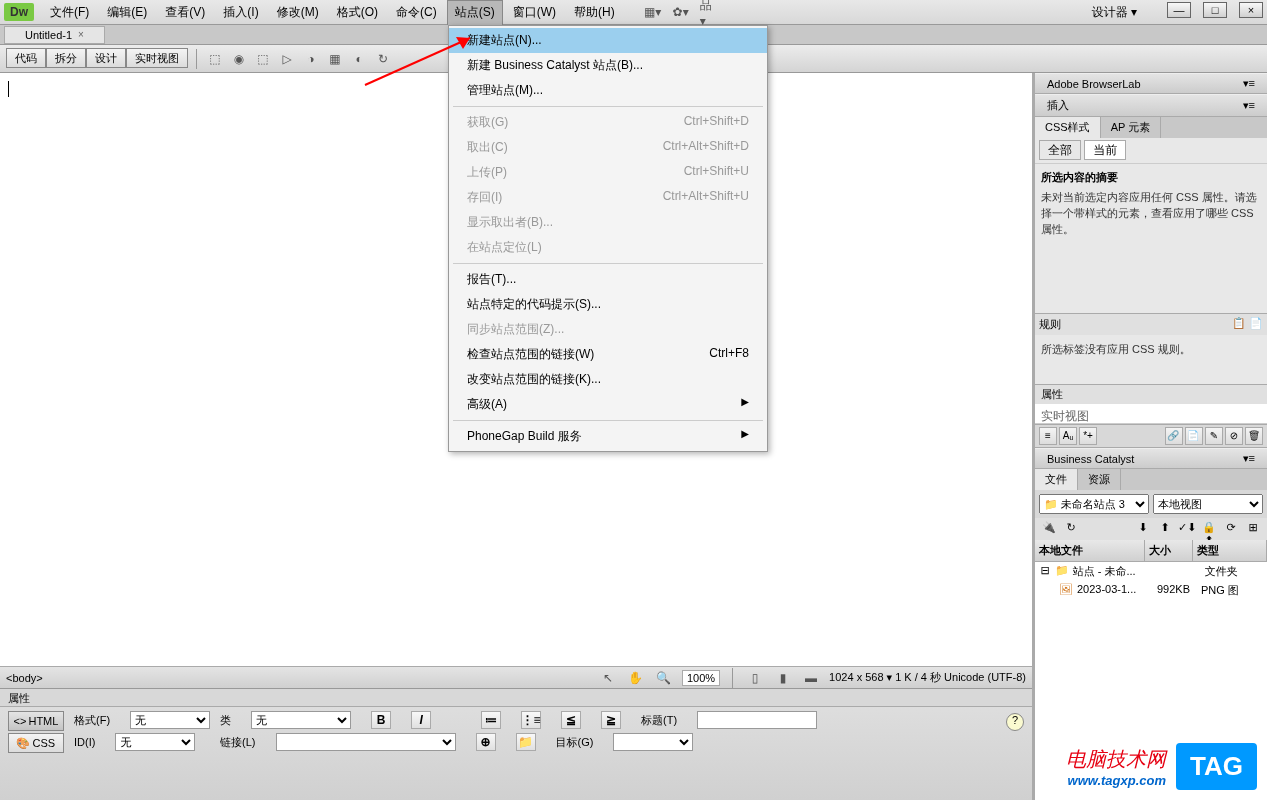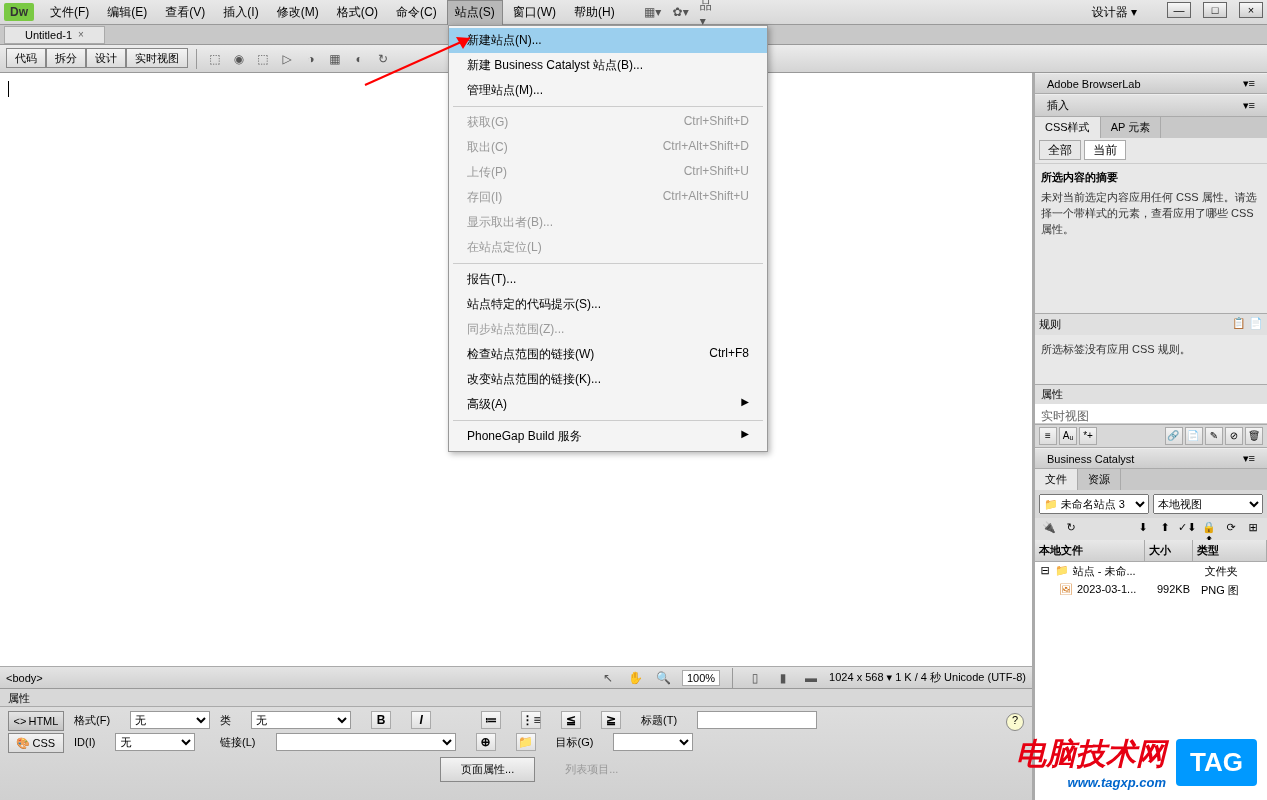--- a/index.html
+++ b/index.html
@@ -67,21 +67,21 @@
 .dd-item { padding: 4px 18px; font-size: 12px; display: flex; justify-content: space-between; cursor: pointer; }
 .dd-item.highlight { background: #9bcfee; }
 .dd-item.disabled { color: #999; }
 .dd-sep { height: 1px; background: #ccc; margin: 3px 4px; }
 .dd-item .arrow { font-size: 10px; }
 .arrow-svg { position: absolute; top: 30px; left: 360px; z-index: 200; pointer-events: none; }
 .arrow-svg line { stroke: #ff0000; stroke-width: 2; }
 .arrow-svg polygon { fill: #ff0000; }
 .watermark { position: absolute; right: 10px; bottom: 10px; z-index: 300; display: flex; align-items: center; gap: 10px; }
 .wm-text { text-align: right; }
-.wm1 { color: #e60012; font-weight: bold; font-size: 30px; font-style: italic; }
+.wm1 { color: #e60012; font-weight: normal; font-size: 20px; font-style: italic; }
 .wm2 { color: #0066cc; font-weight: bold; font-size: 13px; font-style: italic; }
 .tag-badge { background: #0099ff; color: #fff; font-weight: bold; font-size: 26px; padding: 8px 14px; border-radius: 4px; }
 </style>
 </head>
 <body>
 
 <div class="topbar">
   <div class="dw-logo">Dw</div>
   <div class="menus" id="menus">
       <span class="menu-item">文件(F)</span>
@@ -181,24 +181,20 @@
             <input class="prop-input" style="width: 120px;">
           </div>
           <div class="prop-row">
             <span>链接(L)</span>
             <select class="prop-select" style="width:180px;"></select>
             <span class="text-fmt-btn">⊕</span>
             <span class="text-fmt-btn">📁</span>
             <span>目标(G)</span>
             <select class="prop-select"></select>
           </div>
-          <div class="prop-row" style="margin-top:6px;margin-left:220px;">
-            <button class="page-props-btn">页面属性...</button>
-            <span style="color:#999;margin-left:10px;">列表项目...</span>
-          </div>
         </div>
         <span style="position:absolute;right:8px;top:24px;width:18px;height:18px;border:1px solid #888;border-radius:50%;text-align:center;font-size:11px;background:#fafad0;">?</span>
       </div>
     </div>
   </div>
 
   <div class="side-panels">
     <div class="panel-header">
         <span>Adobe BrowserLab</span>
         <span>▾≡</span>

